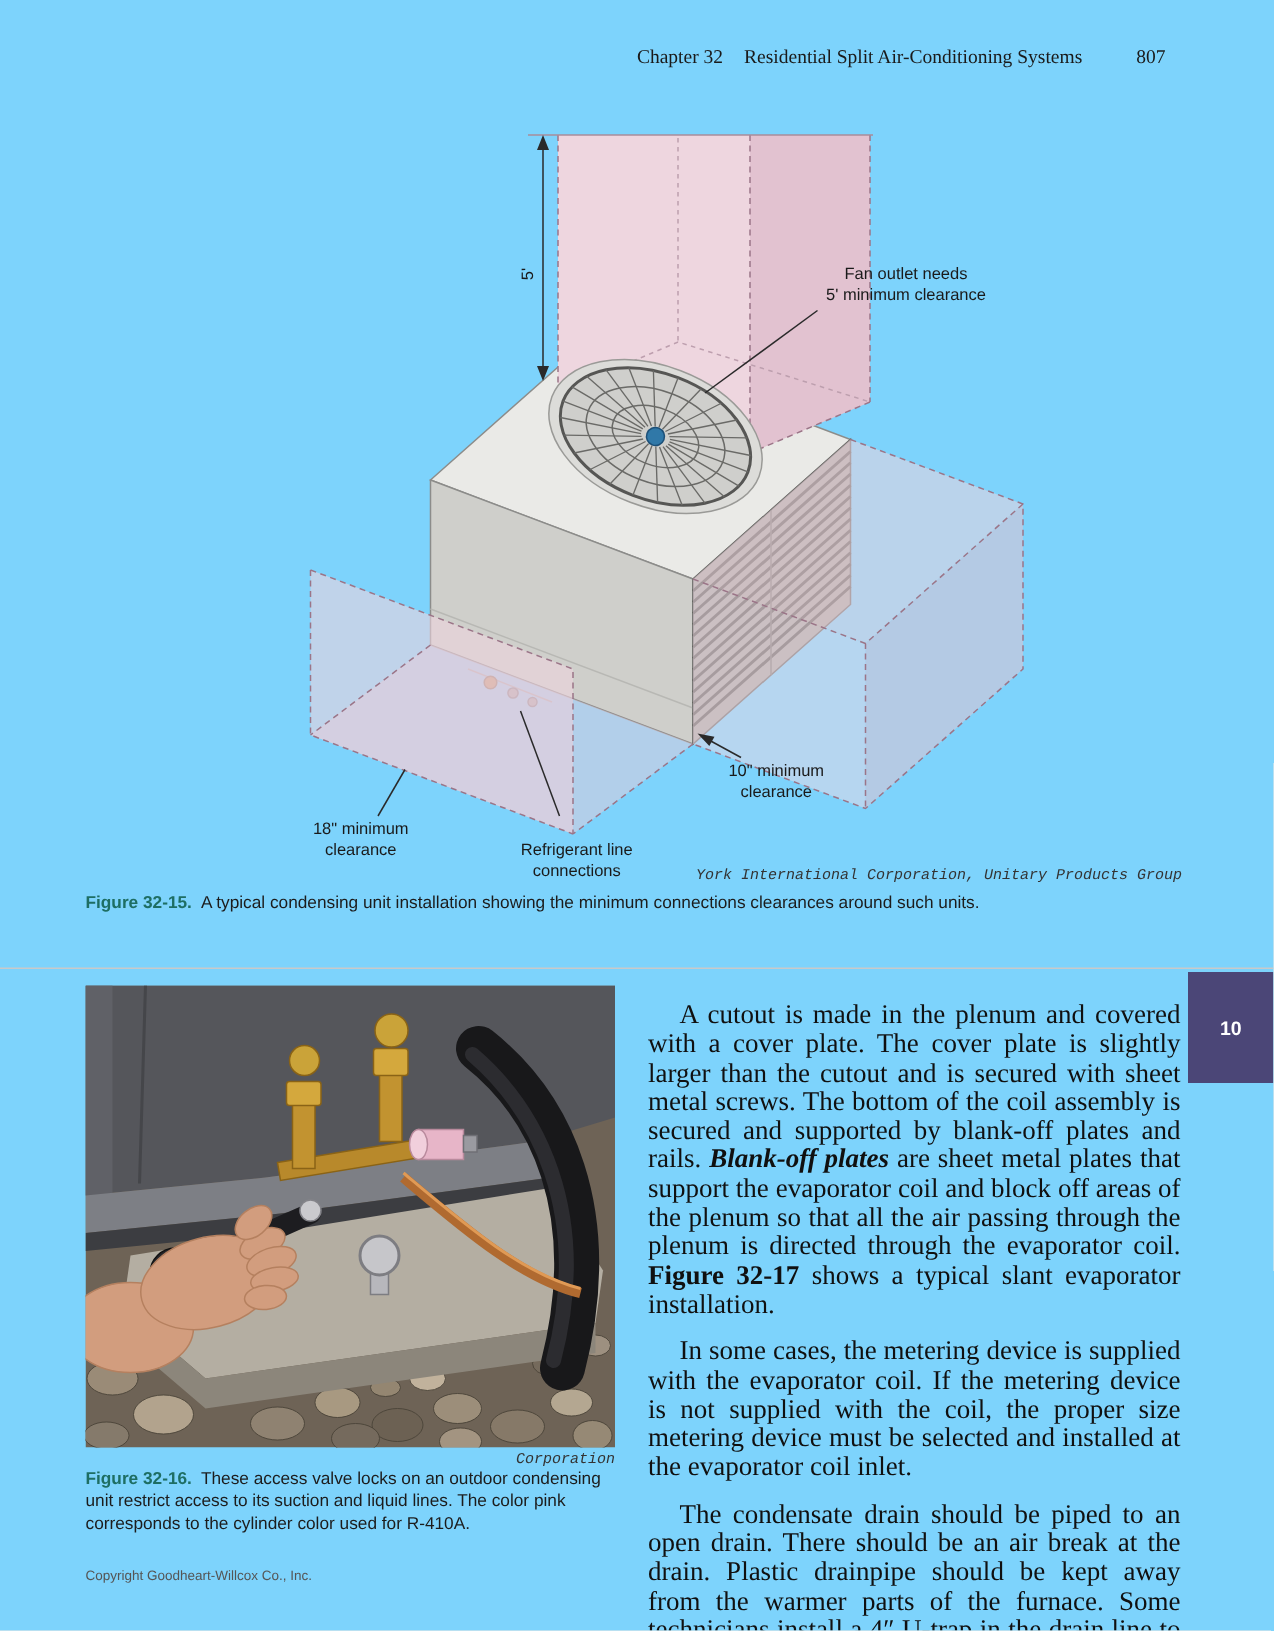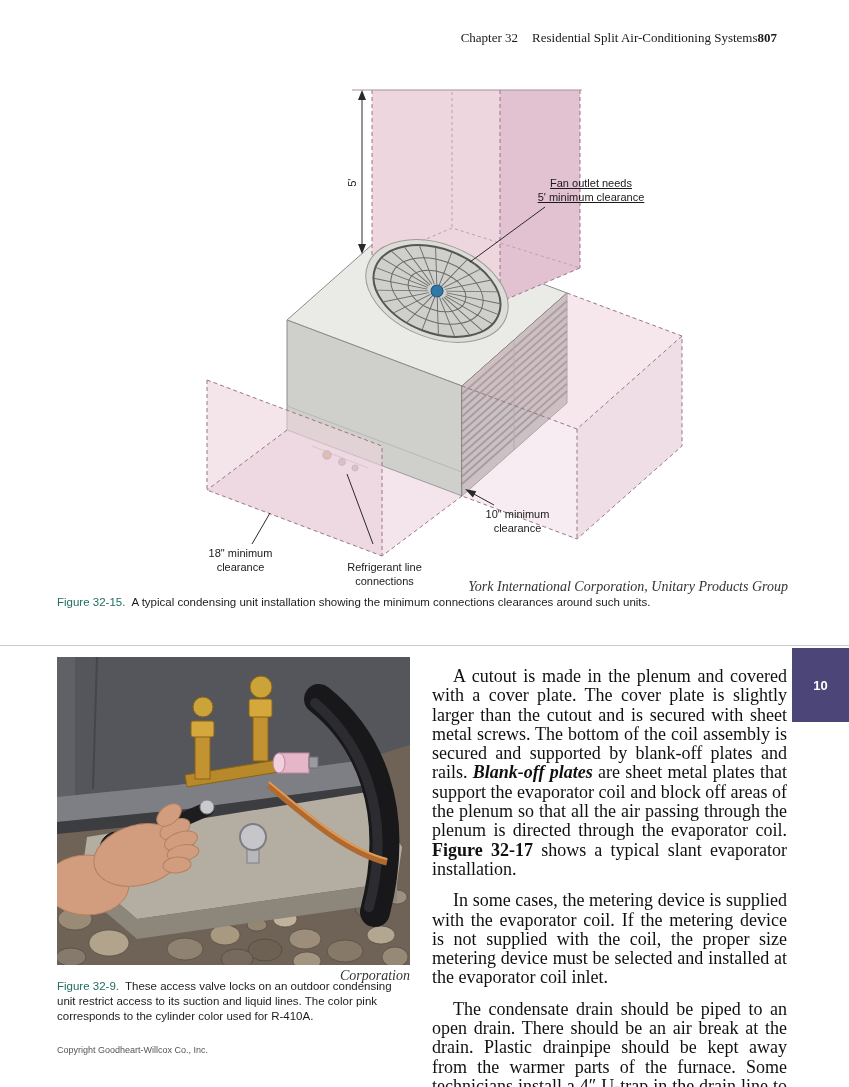--- a/index.html
+++ b/index.html
@@ -1,56 +1,56 @@
 <!DOCTYPE html>
 <html><head>
 <meta charset="utf-8">
 <style>
   * { margin:0; padding:0; box-sizing:border-box; }
   html,body { background:#e9e9e9; }
   .page {
     position:relative; width:849px; height:1087px; margin:0 auto;
-    background:#ffffff; overflow:hidden;
+    background:#7dd3fc; overflow:hidden;
     font-family:"Liberation Serif", serif; color:#111;
   }
   .running-head {
     position:absolute; top:30px; right:72px;
     display:flex; align-items:baseline;
     font-size:13px; color:#1a1a1a;
   }
   .rh-chapter { margin-right:14px; }
-  .rh-page { font-weight:bold; }
+  .rh-page { margin-left:36px; font-weight:normal; }
 
   .diagram-svg { position:absolute; left:0; top:80px; }
 
   .dlabel {
     position:absolute;
     font-family:"Liberation Sans", sans-serif;
     font-size:11px; line-height:13.5px; color:#1a1a1a;
     text-align:center; white-space:pre-line;
   }
   .dlabel.rot { transform:rotate(-90deg); transform-origin:center center; }
 
   .credit {
     position:absolute;
-    font-family:Liberation Serif, serif; font-style:italic;
-    font-size:14px; color:#333;
+    font-family:Liberation Mono, monospace; font-style:italic;
+    font-size:10px; color:#333;
   }
   .credit15 { top:579px; right:61px; }
   .credit16 { top:968px; left:57px; width:353px; text-align:right; }
 
   .caption {
     position:absolute;
     font-family:"Liberation Sans", sans-serif;
     font-size:11.5px; line-height:14.8px; color:#1c1c1c;
   }
   .caption15 { left:57px; top:595px; width:740px; }
   .caption16 { left:57px; top:979px; width:356px; }
   .figlabel {
-    font-weight:normal; color:#1e6e63; margin-right:6px;
+    font-weight:bold; color:#1e6e63; margin-right:6px;
     font-family:"Liberation Sans", sans-serif;
   }
 
   .divider { position:absolute; left:0; top:645px; width:849px; height:1px; background:#c9c9c9; }
 
   .chapter-tab {
     position:absolute; right:0; top:648px; width:57px; height:74px;
     background:#4b4677; color:#fff;
     display:flex; align-items:center; justify-content:center;
     font-family:"Liberation Sans", sans-serif; font-weight:bold; font-size:13px;
@@ -194,21 +194,21 @@
         <polygon points="362,254 358,244 366,244" fill="#2a2a2a" stroke="none"></polygon>
         <line x1="545" y1="207" x2="470" y2="262"></line>
         <line x1="494" y1="505" x2="472" y2="493"></line>
         <polygon points="465,489 476.3,491.2 472.9,497.4" fill="#2a2a2a" stroke="none"></polygon>
         <line x1="252" y1="544" x2="270" y2="513"></line>
         <line x1="373" y1="544" x2="347" y2="474"></line>
       </g>
     </svg>
 
     <div class="dlabel rot" style="left:341px; top:176px; width:24px;">5'</div>
-    <div class="dlabel" style="left:511px; top:177px; width:160px;text-decoration:underline;">Fan outlet needs
+    <div class="dlabel" style="left:524px; top:177px; width:160px;">Fan outlet needs
 5' minimum clearance</div>
     <div class="dlabel" style="left:445px; top:508px; width:145px;">10" minimum
 clearance</div>
     <div class="dlabel" style="left:168px; top:547px; width:145px;">18" minimum
 clearance</div>
     <div class="dlabel" style="left:312px; top:547px; width:145px;margin-top:14px;">Refrigerant line
 connections</div>
 
     <div class="credit credit15">York International Corporation, Unitary Products Group</div>
 
@@ -305,21 +305,21 @@
         <ellipse cx="118" cy="172" rx="16" ry="9" transform="rotate(-25 118 172)"></ellipse>
         <ellipse cx="124" cy="184" rx="17" ry="9" transform="rotate(-18 124 184)"></ellipse>
         <ellipse cx="126" cy="196" rx="16" ry="8" transform="rotate(-10 126 196)"></ellipse>
         <ellipse cx="120" cy="208" rx="14" ry="8" transform="rotate(-5 120 208)"></ellipse>
         <ellipse cx="112" cy="158" rx="14" ry="9" transform="rotate(-40 112 158)"></ellipse>
       </g>
     </svg>
 
     <div class="credit credit16">Corporation</div>
 
-    <p class="caption caption16"><strong class="figlabel">Figure 32-9.</strong><span>These access valve locks on an outdoor condensing unit restrict access to its suction and liquid lines. The color pink corresponds to the cylinder color used for R-410A.</span></p>
+    <p class="caption caption16"><strong class="figlabel">Figure 32-16.</strong><span>These access valve locks on an outdoor condensing unit restrict access to its suction and liquid lines. The color pink corresponds to the cylinder color used for R-410A.</span></p>
   </section>
 
   <section class="bodycol">
     <p><span>A cutout is made in the plenum and covered with a cover plate. The cover plate is slightly larger than the cutout and is secured with sheet metal screws. The bottom of the coil assembly is secured and supported by blank-off plates and rails. </span><em class="bi">Blank-off plates</em><span> are sheet metal plates that support the evaporator coil and block off areas of the plenum so that all the air passing through the plenum is directed through the evaporator coil. </span><strong>Figure 32-17</strong><span> shows a typical slant evaporator installation.</span></p>
     <p>In some cases, the metering device is supplied with the evaporator coil. If the metering device is not supplied with the coil, the proper size metering device must be selected and installed at the evaporator coil inlet.</p>
     <p>The condensate drain should be piped to an open drain. There should be an air break at the drain. Plastic drainpipe should be kept away from the warmer parts of the furnace. Some technicians install a 4″ U-trap in the drain line to stop airflow through the line. A condensate drain pan is built into the evaporator, as is the drain connection.</p>
   </section>
 
   <footer class="copyright">Copyright Goodheart-Willcox Co., Inc.</footer>
 

